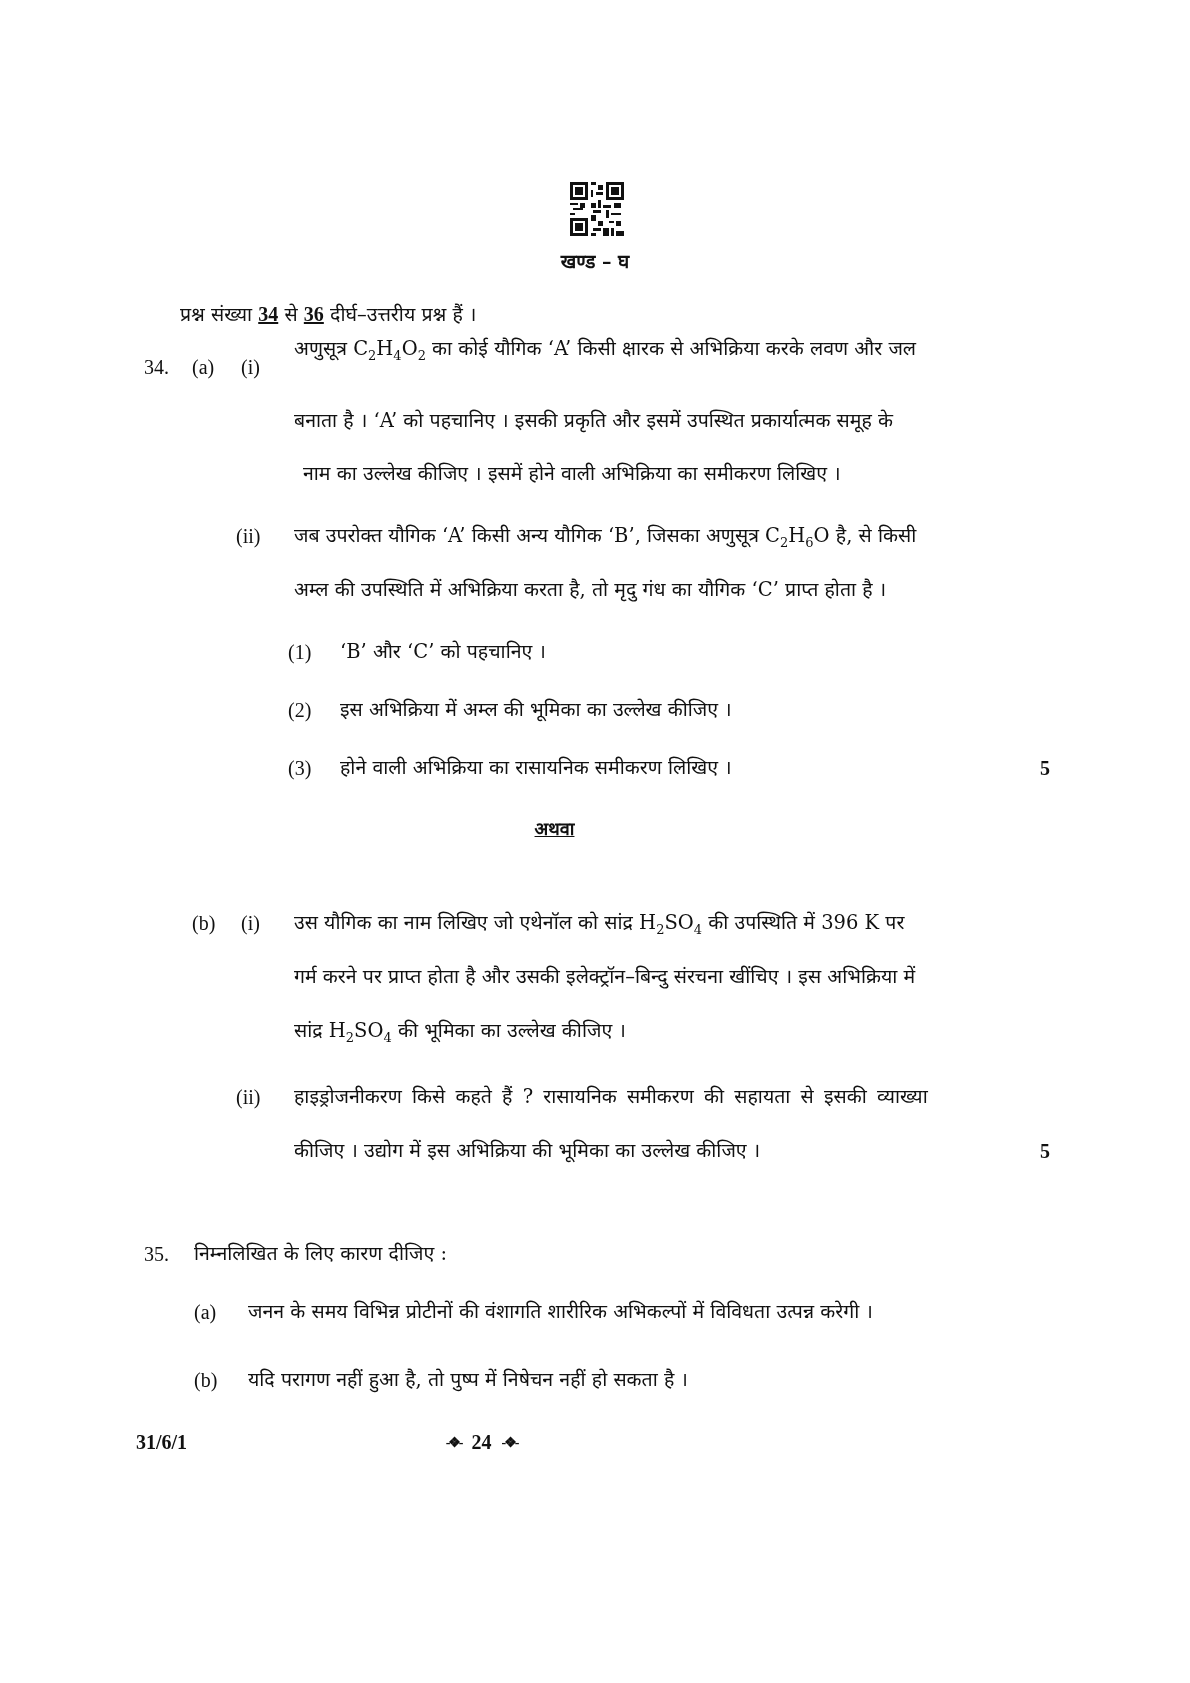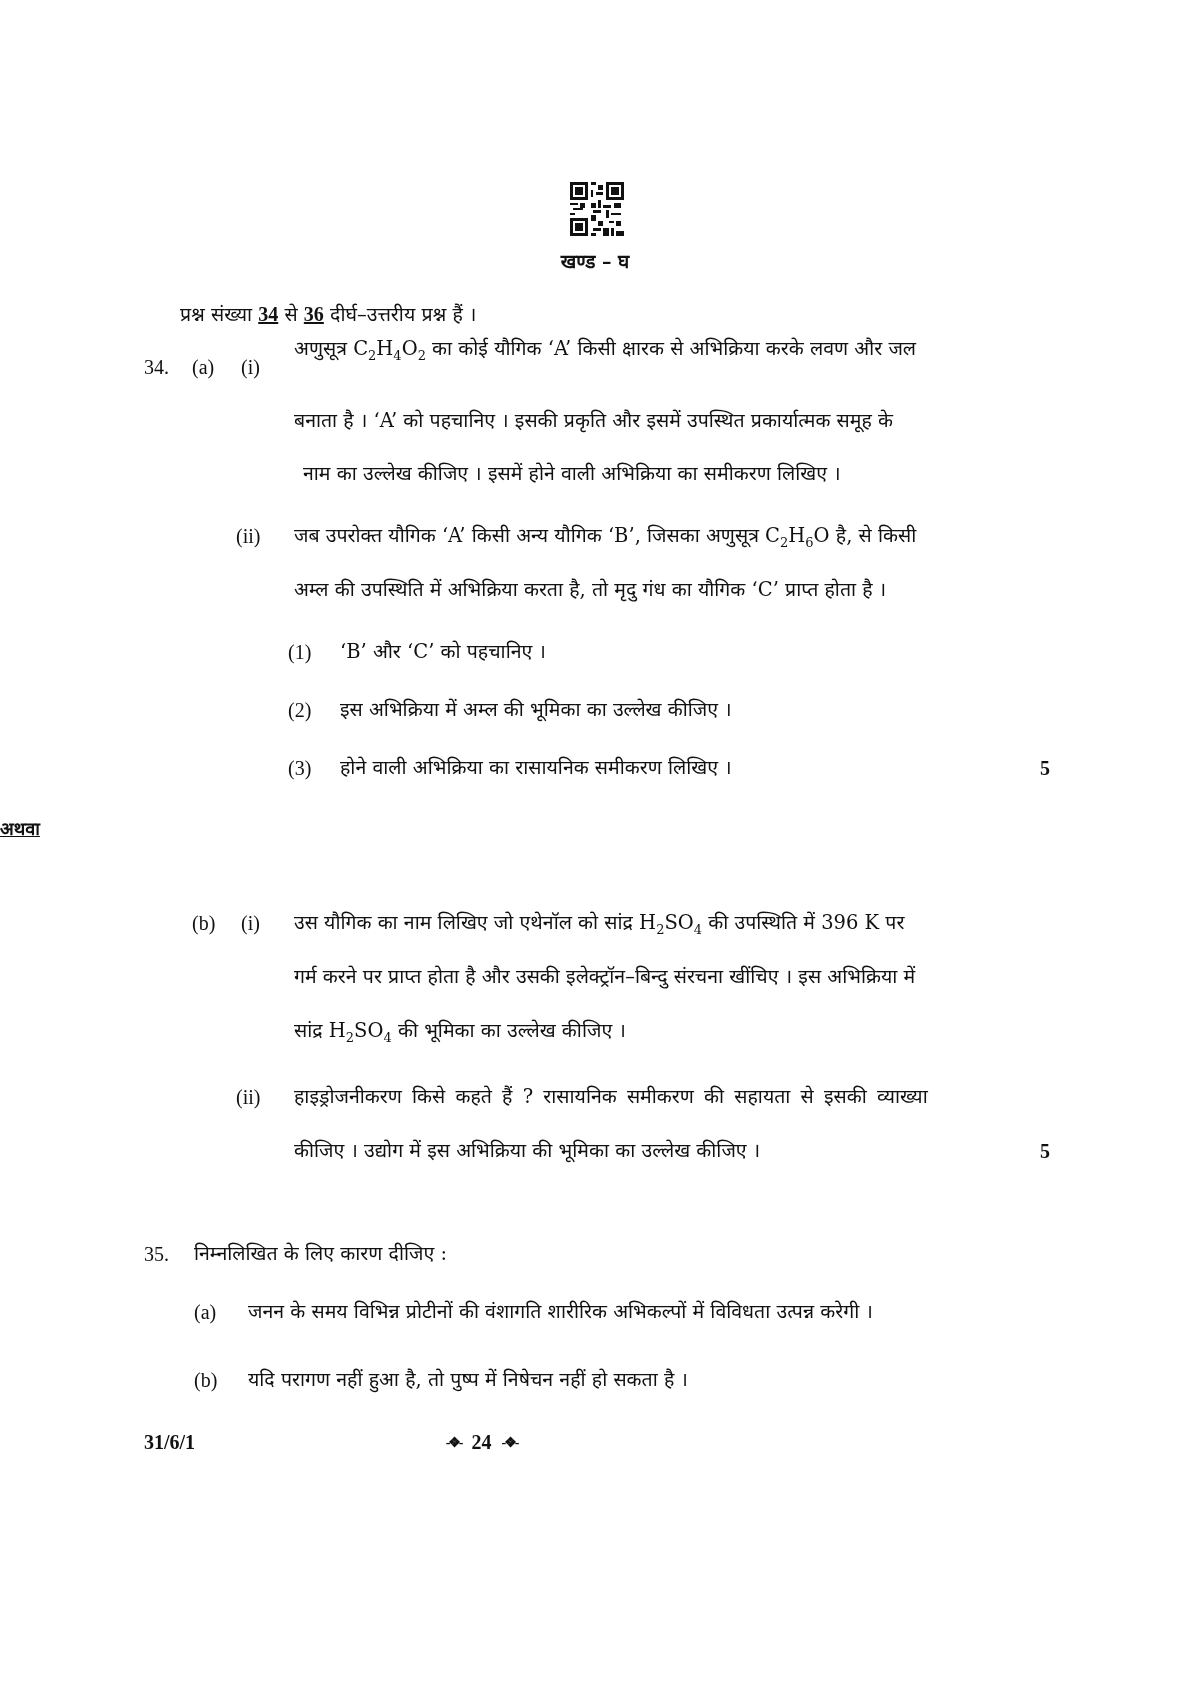--- a/index.html
+++ b/index.html
@@ -11,23 +11,23 @@
   .abs { position: absolute; }
   .txt { font-size: 19.5px; line-height: 1; white-space: nowrap; }
   .qr { left: 570px; top: 182px; width: 54px; height: 54px; }
   .section-title { left: 0; width: 1190px; text-align: center; top: 248px; font-size: 19px; font-weight: bold; }
   .instr { left: 180px; top: 304px; }
   .num { font-family: "Liberation Serif", serif; font-size: 20px; }
   .b { font-weight: bold; text-decoration: underline; }
   sub { font-size: 13px; vertical-align: -5px; line-height: 0; }
   .marks { left: 1040px; font-weight: bold; font-family: "Liberation Serif", serif; font-size: 20px; }
   .ornament { display: inline-block; font-size: 14px; vertical-align: 2px; letter-spacing: -2px; }
-  .footer-code { left: 144px; top: 1431px; font-weight: bold; font-family: "Liberation Serif", serif; font-size: 20px; }
+  .footer-code { left: 136px; top: 1431px; font-weight: bold; font-family: "Liberation Serif", serif; font-size: 20px; }
   .footer-page { left: 0; width: 963px; top: 1431px; text-align: center; font-family: "Liberation Serif", serif; font-size: 20px; font-weight: bold; }
-  .center { left: 0; width: 1109px; text-align: left; }
+  .center { left: 0; width: 1109px; text-align: center; }
 </style>
 </head>
 <body>
 
 <svg class="abs qr" viewBox="0 0 21 21" shape-rendering="crispEdges">
   <rect x="0" y="0" width="21" height="21" fill="#fff"></rect>
   <g fill="#111">
     <rect x="0" y="0" width="7" height="7"></rect>
       <rect x="1" y="1" width="5" height="5" fill="#fff"></rect>
       <rect x="2" y="2" width="3" height="3"></rect>

